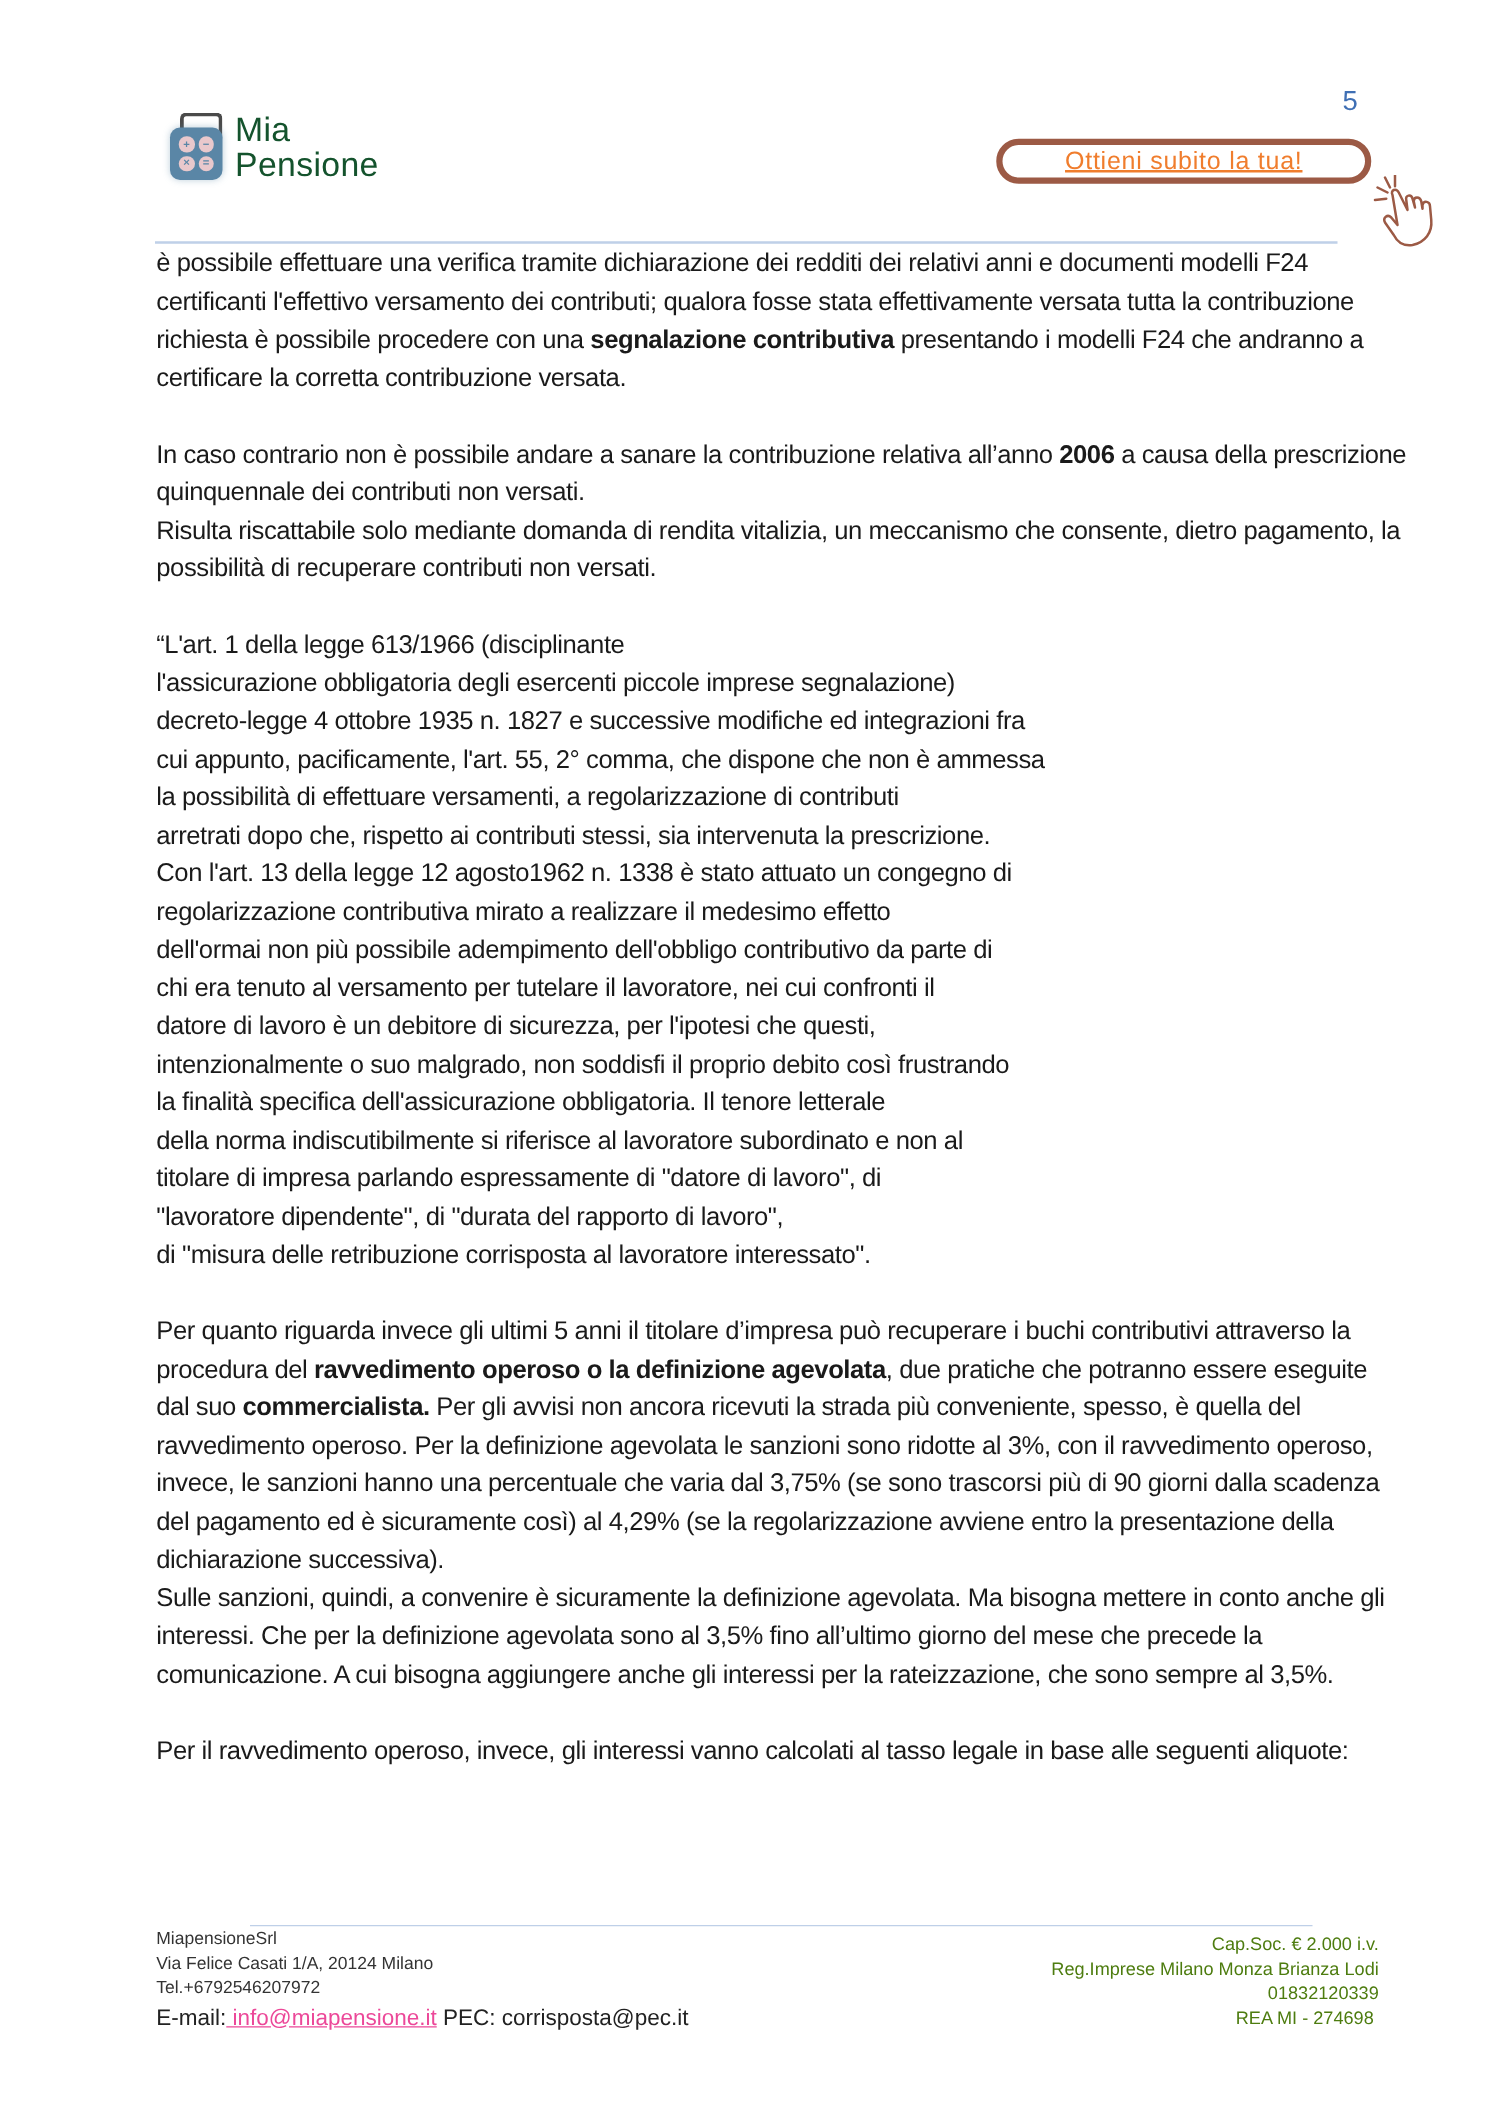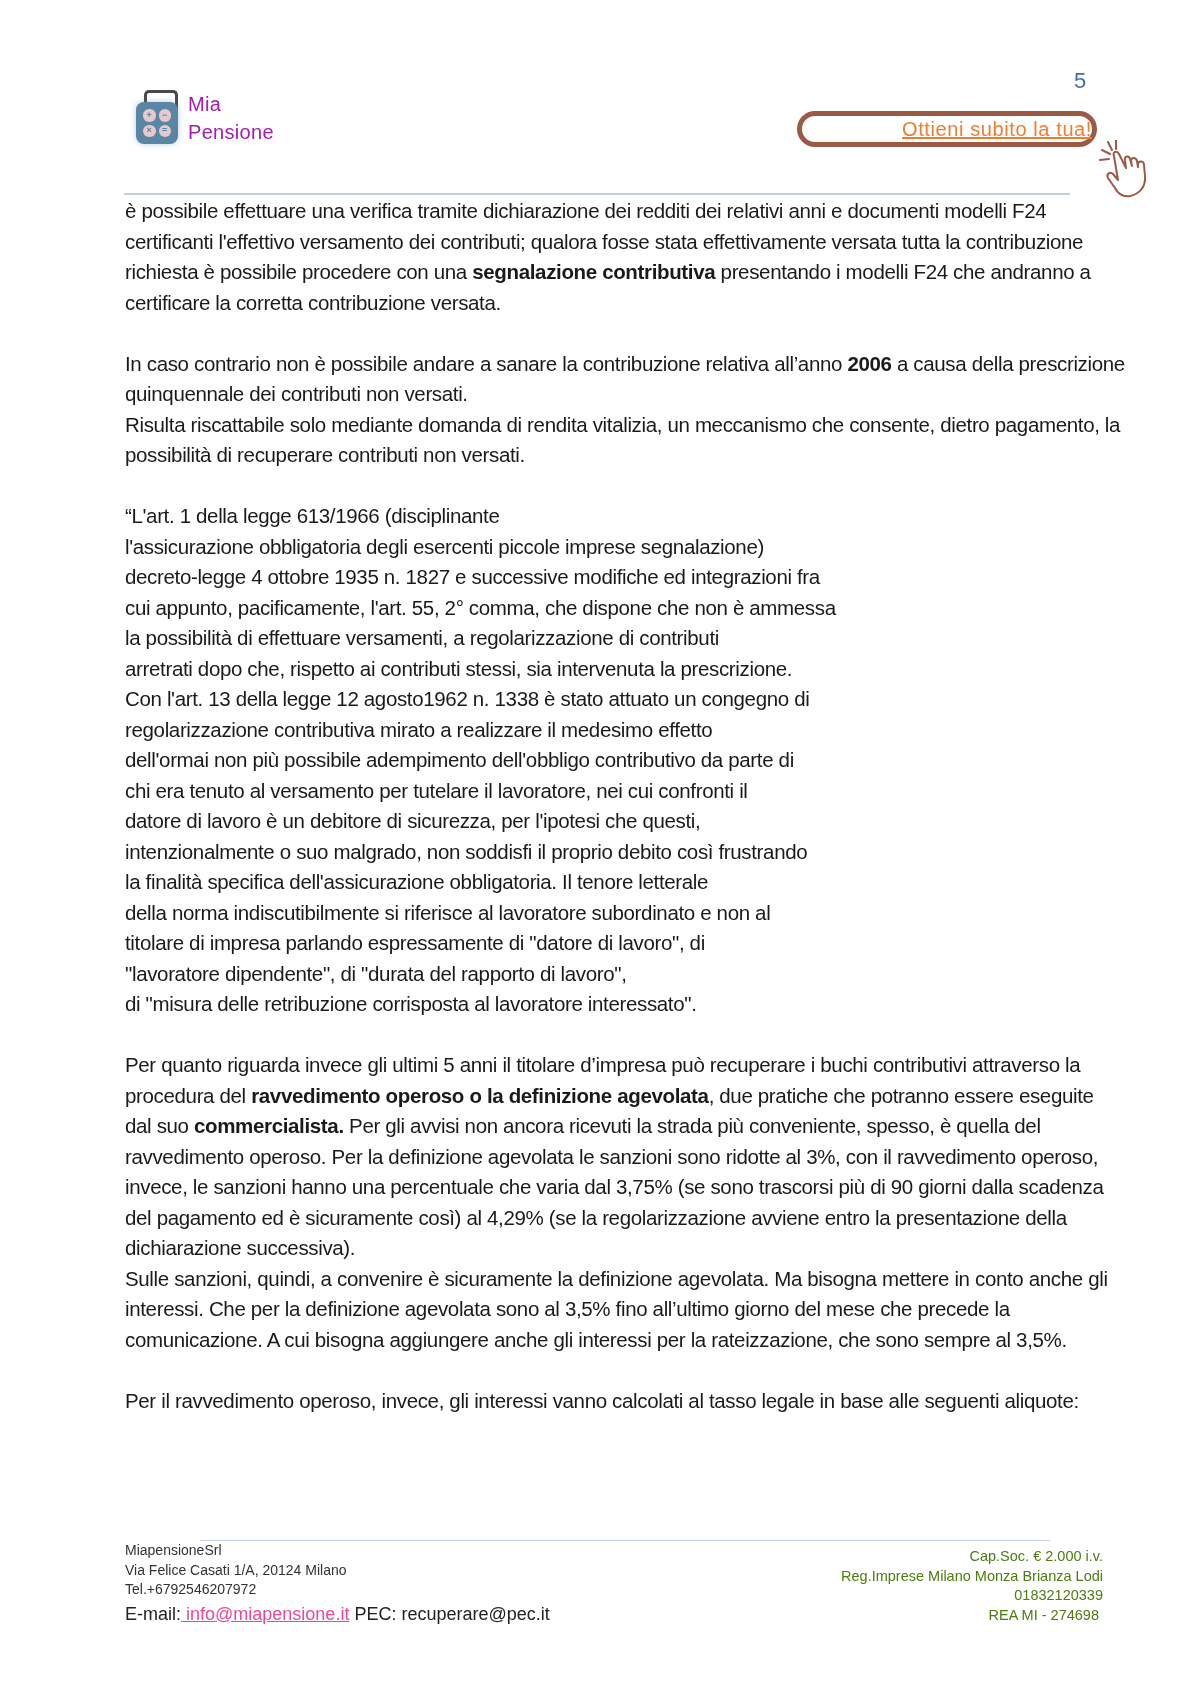--- a/index.html
+++ b/index.html
@@ -7,25 +7,25 @@
          font-family: "Liberation Sans", "DejaVu Sans", sans-serif; color: #1a1a1a; }
   .logo { position: absolute; left: 136px; top: 88px; display: flex; align-items: center; }
   .logo-icon { width: 46px; height: 60px; position: relative; }
   .logo-handle { position: absolute; left: 8px; top: 2px; width: 28px; height: 18px;
                  border: 3px solid #4a4a4a; border-bottom: none; border-radius: 5px 5px 0 0; }
   .logo-body { position: absolute; left: 0; top: 14px; width: 42px; height: 42px;
                background: #5a86a6; border-radius: 8px; box-shadow: 0 0 6px rgba(90,134,166,0.4);
                display: grid; grid-template-columns: 1fr 1fr; gap: 3px; padding: 7px; box-sizing: border-box; }
   .logo-body span { background: #e9c8cc; border-radius: 50%; font-size: 9px; color: #5a86a6;
                     display: flex; align-items: center; justify-content: center; font-weight: bold; line-height: 1; }
-  .logo-text { margin-left: 6px; font-size: 20px; line-height: 28px; color: #a21caf; letter-spacing: 0.3px; }
+  .logo-text { margin-left: 6px; font-size: 27px; line-height: 28px; color: #14532d; letter-spacing: 0.3px; }
   .page-num { position: absolute; left: 1074px; top: 68px; font-size: 22px; color: #3f6fb4; }
   .cta { position: absolute; left: 797px; top: 111px; width: 300px; height: 36px;
          border: 5px solid #9c5a45; border-radius: 22px; box-sizing: border-box;
-         display: flex; align-items: center; justify-content: flex-end; text-decoration: none; }
+         display: flex; align-items: center; justify-content: center; text-decoration: none; }
   .cta span { color: #f07d2d; text-decoration: underline; font-size: 20px; letter-spacing: 0.6px; }
   .hand { position: absolute; left: 1098px; top: 140px; width: 70px; height: 60px; }
   .rule { position: absolute; height: 2px; background: #bfd0e8; }
   .content { position: absolute; left: 125px; top: 196px; width: 1000px; font-size: 20.5px;
              line-height: 30.5px; letter-spacing: -0.35px; }
   .content p { margin: 0; }
   .gap { height: 30.5px; }
   b { font-weight: bold; }
   .footer-left { position: absolute; left: 125px; top: 1541px; font-size: 14px; line-height: 19.5px; color: #333; }
   .footer-left .email { font-size: 18px; line-height: 26px; color: #222; margin-top: 1px; }
@@ -96,21 +96,21 @@
   <div class="gap"></div>
   <p>Per il ravvedimento operoso, invece, gli interessi vanno calcolati al tasso legale in base alle seguenti aliquote:</p>
 </div>
 
 <div class="rule" style="left:200px; top:1540px; width:850px; height:1px;"></div>
 
 <div class="footer-left">
   <div>MiapensioneSrl</div>
   <div>Via Felice Casati 1/A, 20124 Milano</div>
   <div>Tel.+6792546207972</div>
-  <div class="email"><span>E-mail:</span><a href="#"> info@miapensione.it</a><span> PEC: recuperare@pec.it</span></div>
+  <div class="email"><span>E-mail:</span><a href="#"> info@miapensione.it</a><span> PEC: corrisposta@pec.it</span></div>
 </div>
 
 <div class="footer-right">
   <div>Cap.Soc. € 2.000 i.v.</div>
   <div>Reg.Imprese Milano Monza Brianza Lodi</div>
   <div>01832120339</div>
   <div style="padding-right:4px;">REA MI - 274698</div>
 </div>
 
 </body></html>

